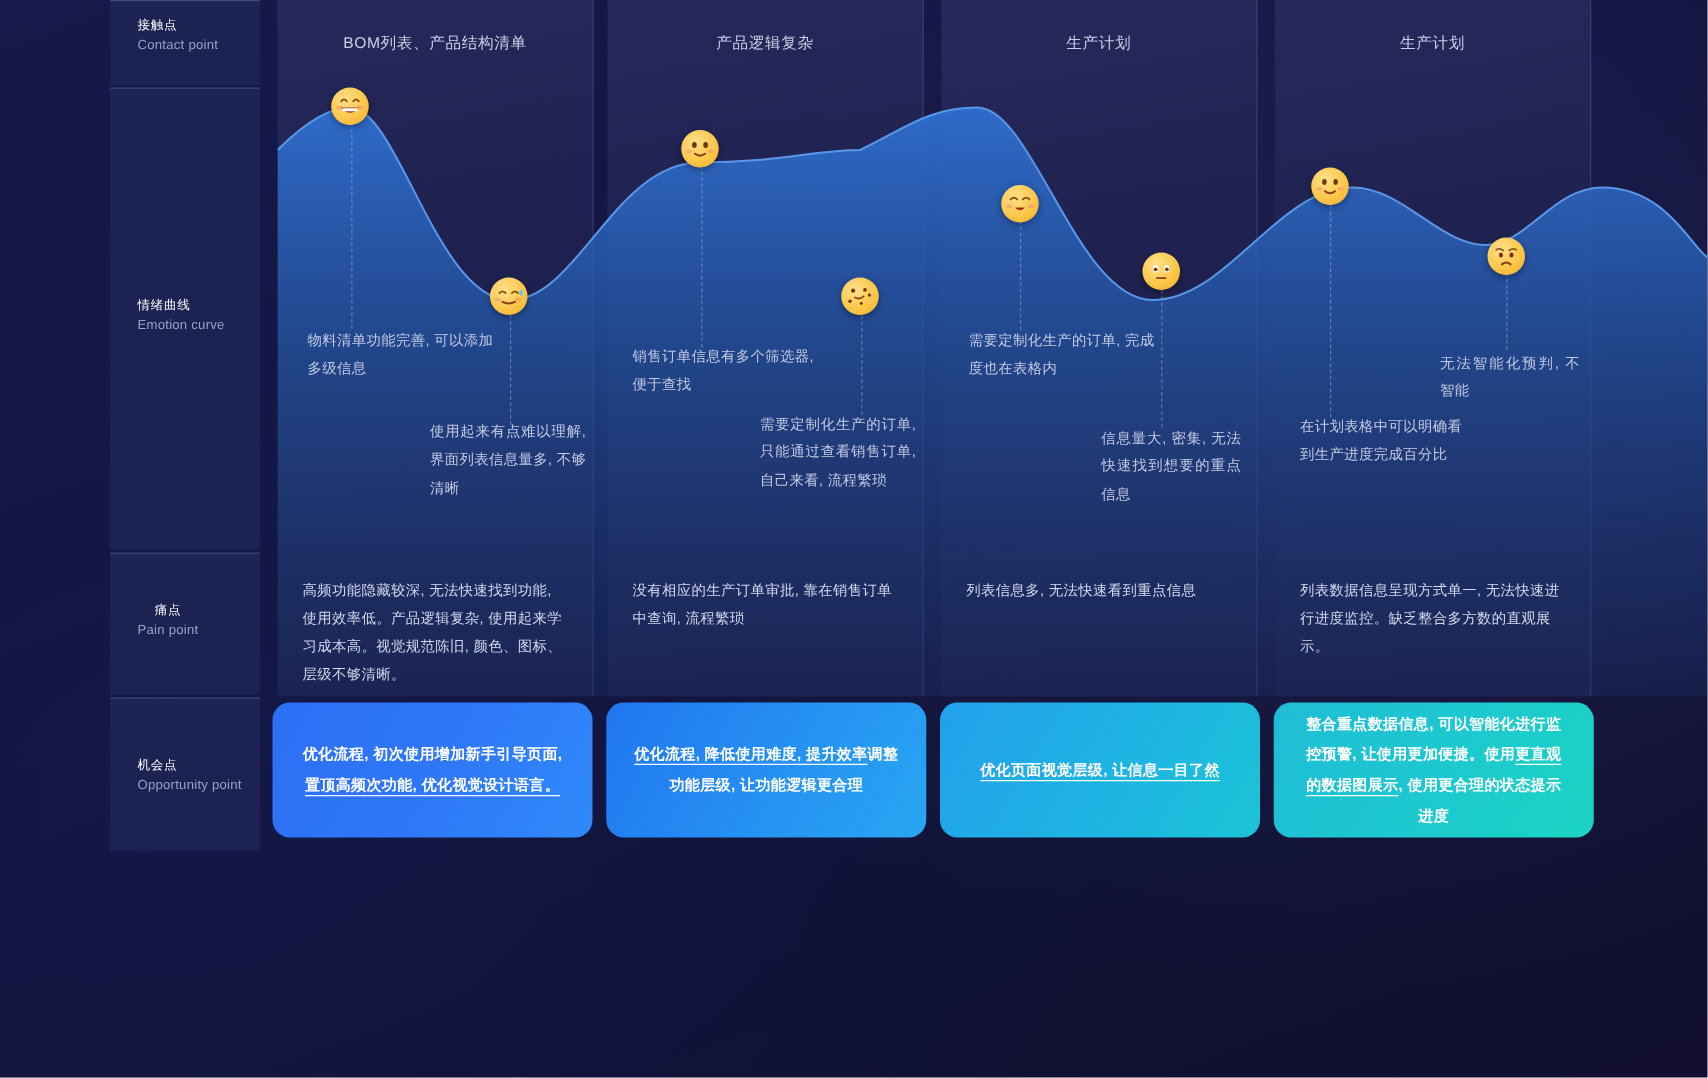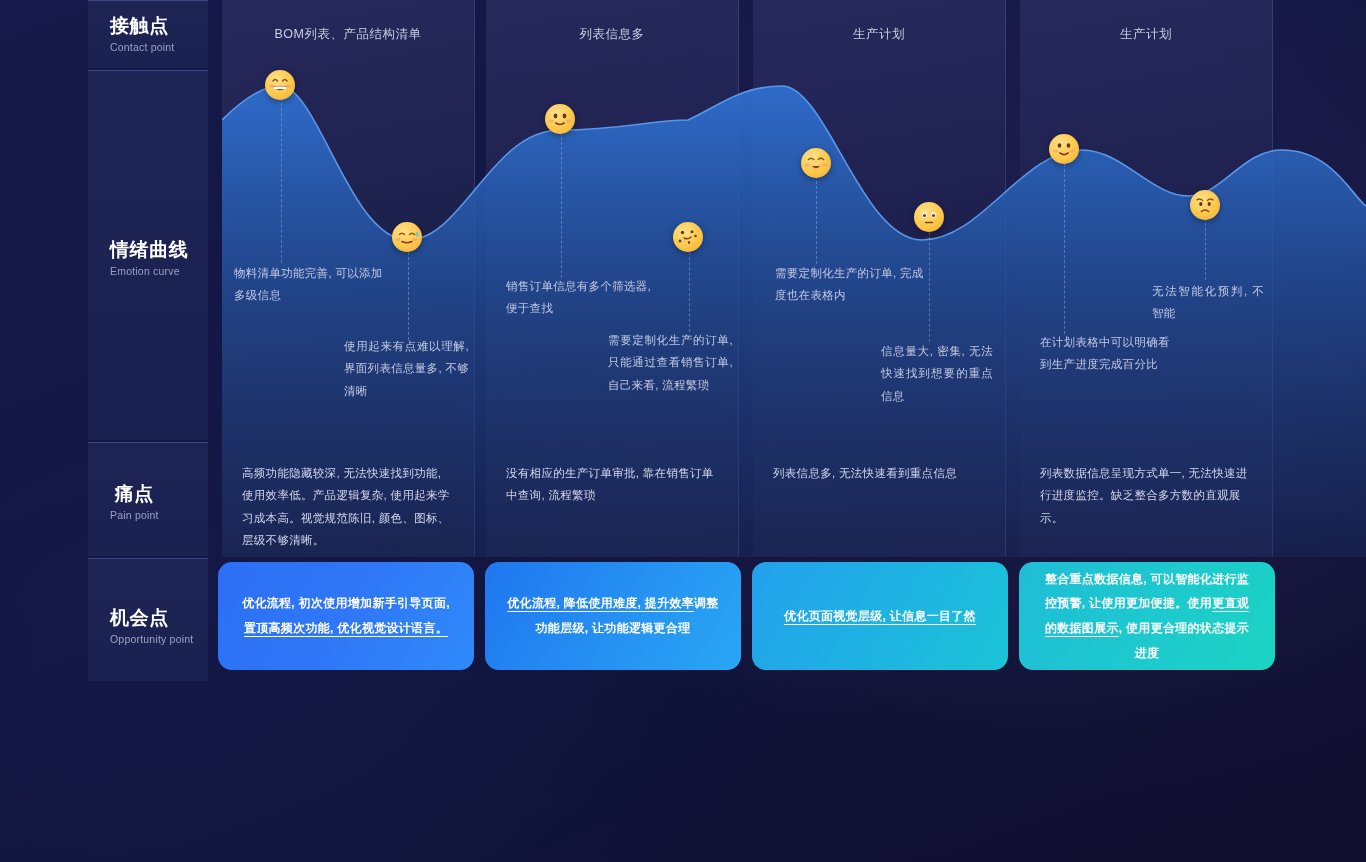--- a/index.html
+++ b/index.html
@@ -21,21 +21,21 @@
     position: absolute; left: 88px; top: 0; width: 120px; height: 681px;
   }
   .side-cell {
     position: absolute; left: 0; width: 120px;
     background: linear-gradient(180deg, #1d2352 0%, #1b2150 100%);
     border-top: 1px solid #3c4784;
     display: flex; flex-direction: column; justify-content: flex-end;
     padding-left: 22px; padding-bottom: 0;
   }
   .side-cell .cn {
-    color: #ffffff; font-size: 19px; font-weight: bold;
+    color: #ffffff; font-size: 10px; font-weight: normal;
     letter-spacing: .6px; line-height: 1.2; margin-bottom: 3px;
     white-space: nowrap;
   }
   .side-cell .en {
     color: #9aa2c4; font-size: 10.5px; letter-spacing: .2px;
     line-height: 1.2; white-space: nowrap;
   }
   #side-contact   { top: 0px;   height: 68px;  justify-content: center; }
   #side-emotion   { top: 70px;  height: 370px; }
   #side-pain      { top: 442px; height: 114px; text-align: center; }
@@ -141,27 +141,27 @@
   <div class="side-cell" id="side-opp">
     <div class="label-wrap">
       <div class="cn">机会点</div>
       <div class="en">Opportunity point</div>
     </div>
   </div>
 </div>
 
 <div class="column" id="col-0">
   <div class="col-title">BOM列表、产品结构清单</div>
-  <div class="note" style="left:12px; top:262px; width:150px;">物料清单功能完善, 可以添加多级信息</div>
+  <div class="note" style="left:24px; top:262px; width:150px;">物料清单功能完善, 可以添加多级信息</div>
   <div class="note" style="left:122px; top:335px; width:125px; text-align:justify;">使用起来有点难以理解, 界面列表信息量多, 不够清晰</div>
   <div class="pain">高频功能隐藏较深, 无法快速找到功能, 使用效率低。产品逻辑复杂, 使用起来学习成本高。视觉规范陈旧, 颜色、图标、层级不够清晰。</div>
 </div>
 
 <div class="column" id="col-1">
-  <div class="col-title">列表信息多</div>
+  <div class="col-title">产品逻辑复杂</div>
   <div class="note" style="left:20px; top:275px; width:150px;">销售订单信息有多个筛选器, 便于查找</div>
   <div class="note" style="left:122px; top:329px; width:125px; text-align:justify;">需要定制化生产的订单, 只能通过查看销售订单, 自己来看, 流程繁琐</div>
   <div class="pain">没有相应的生产订单审批, 靠在销售订单中查询, 流程繁琐</div>
 </div>
 
 <div class="column" id="col-2">
   <div class="col-title">生产计划</div>
   <div class="note" style="left:22px; top:262px; width:150px;">需要定制化生产的订单, 完成度也在表格内</div>
   <div class="note" style="left:128px; top:340px; width:112px; text-align:justify;">信息量大, 密集, 无法快速找到想要的重点信息</div>
   <div class="pain">列表信息多, 无法快速看到重点信息</div>

